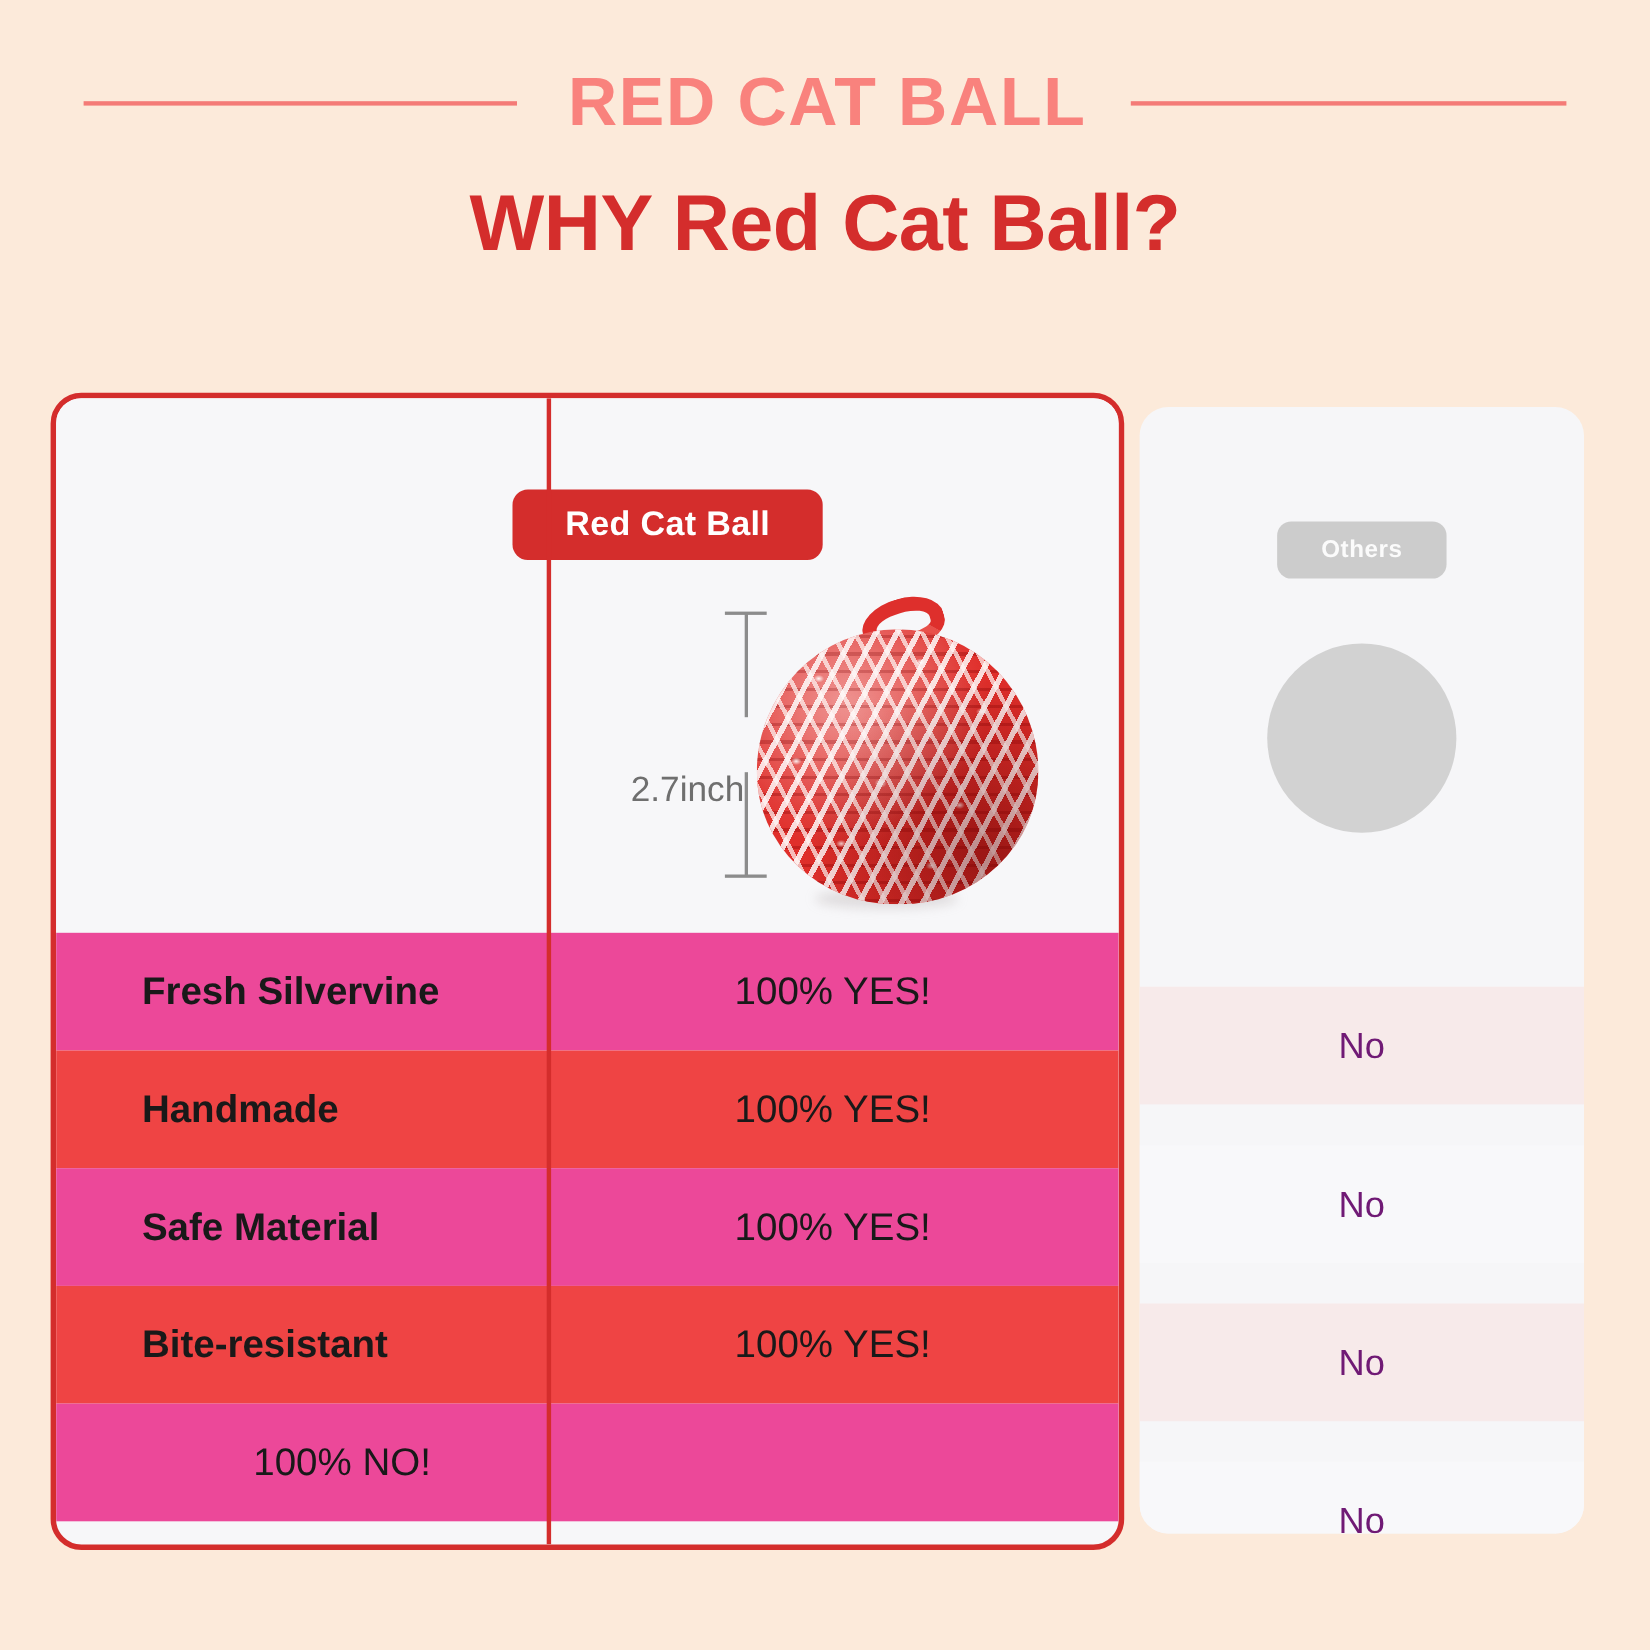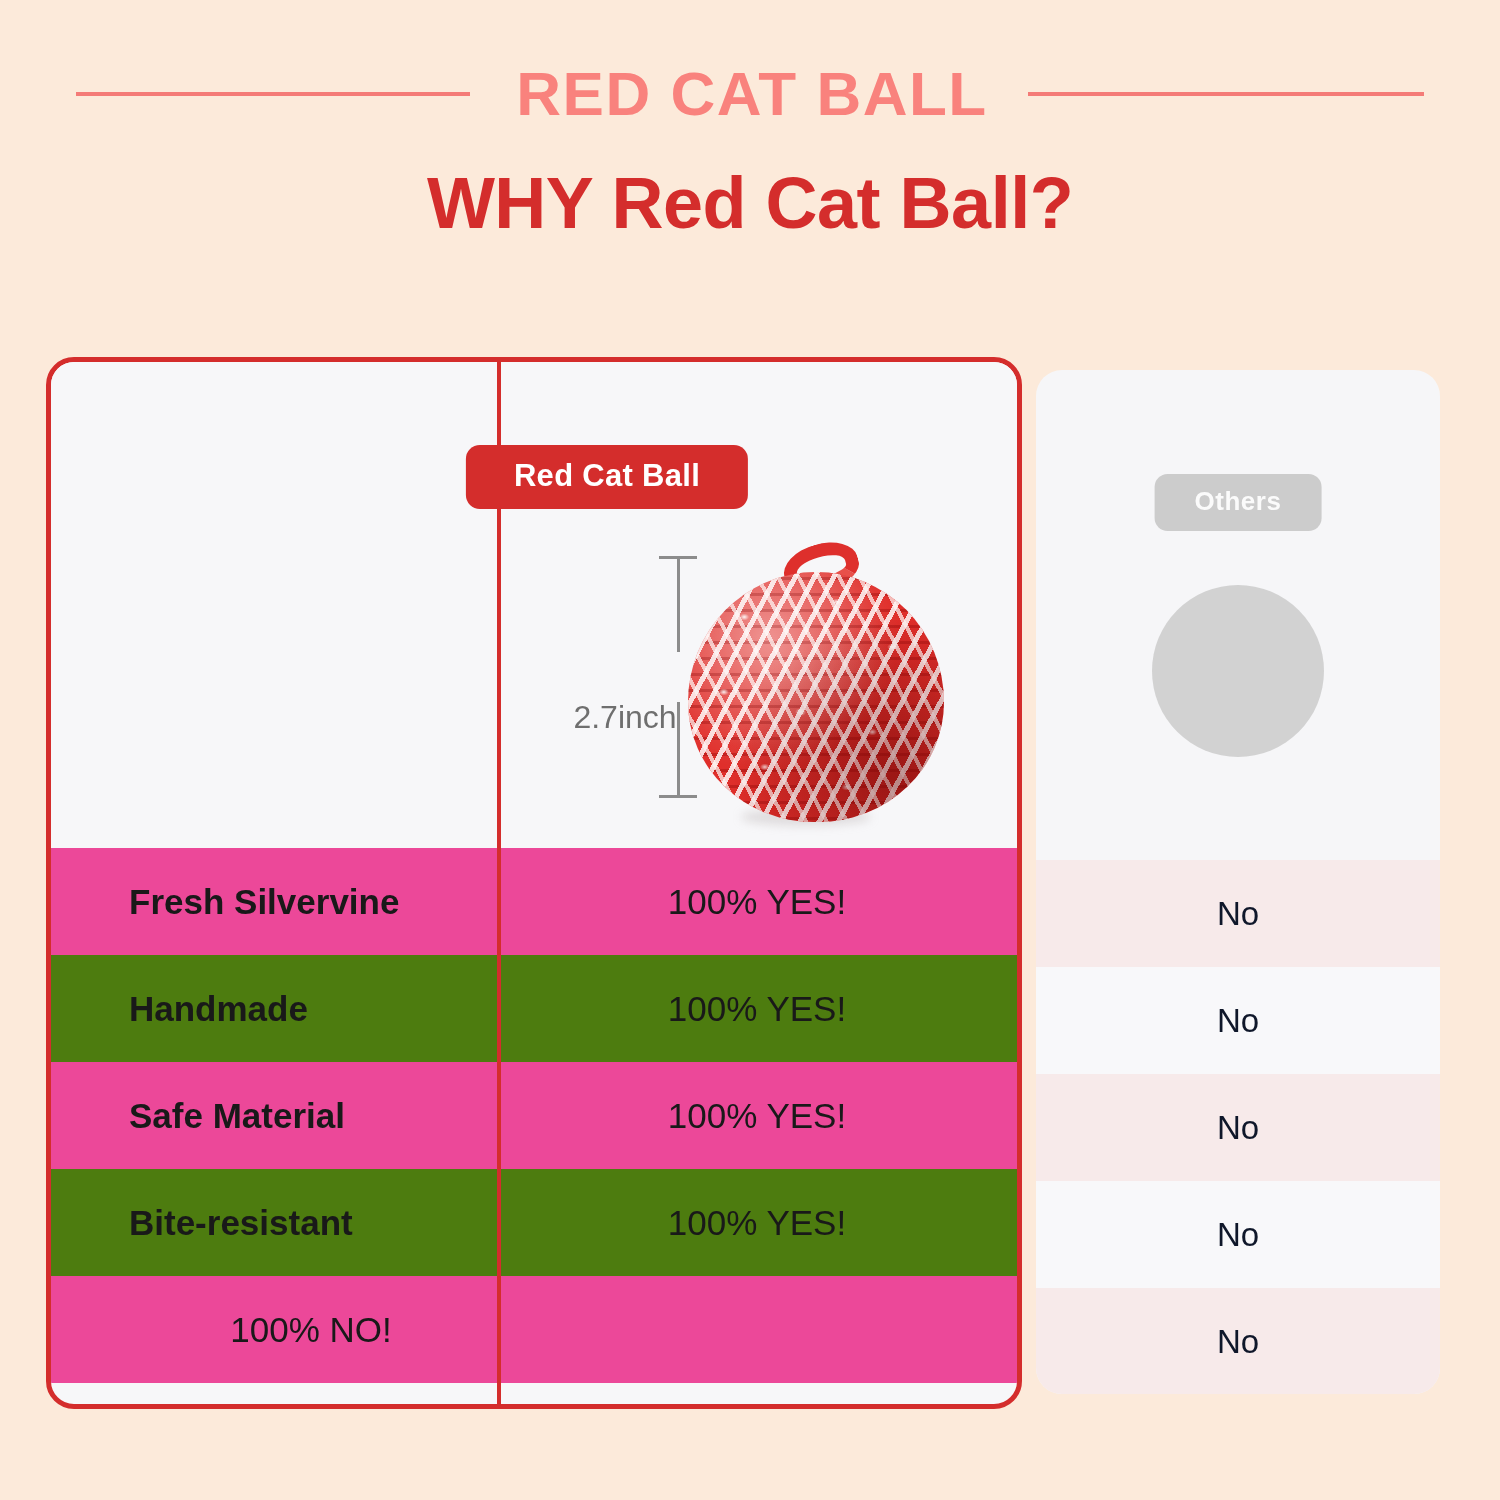--- a/index.html
+++ b/index.html
@@ -85,21 +85,21 @@
 
   .others-badge {
     position: absolute;
     top: 104px;
     left: 50%;
     transform: translateX(-50%);
     background: #cccccc;
     color: #fbfbfb;
     border-radius: 13px;
     padding: 12px 40px 14px;
-    font-size: 26px;
+    font-size: 22px;
     font-weight: bold;
     letter-spacing: 0.5px;
     white-space: nowrap;
   }
 
   .others-circle {
     position: absolute;
     top: 215px;
     left: 50%;
     transform: translateX(-50%);
@@ -114,21 +114,22 @@
     top: 490px; left: 0;
     width: 404px;
   }
 
   .others-cell {
     height: 107px;
     display: flex;
     align-items: center;
     justify-content: center;
     font-size: 33px;
-    color: #0f172a;
+    color: #701a75;
+    margin-top: 37px;
   }
   .others-cell.tint { background: #f7eaea; }
   .others-cell.plain { background: #f8f8fa; }
 
   
   .red-card {
     position: absolute;
     left: 46px;
     top: 357px;
     width: 976px;
@@ -302,21 +303,21 @@
     top: 486px;
     left: 0;
     width: 966px;
   }
   .card-row {
     height: 107px;
     display: flex;
     align-items: center;
   }
   .card-row.tint  { background: #ec4899; }
-  .card-row.plain { background: #4d7c0f; }
+  .card-row.plain { background: #ef4444; }
 
   .feat-label {
     width: 446px;
     padding-left: 78px;
     font-size: 35px;
     font-weight: bold;
     color: #191919;
     white-space: nowrap;
   }
   .feat-value {

